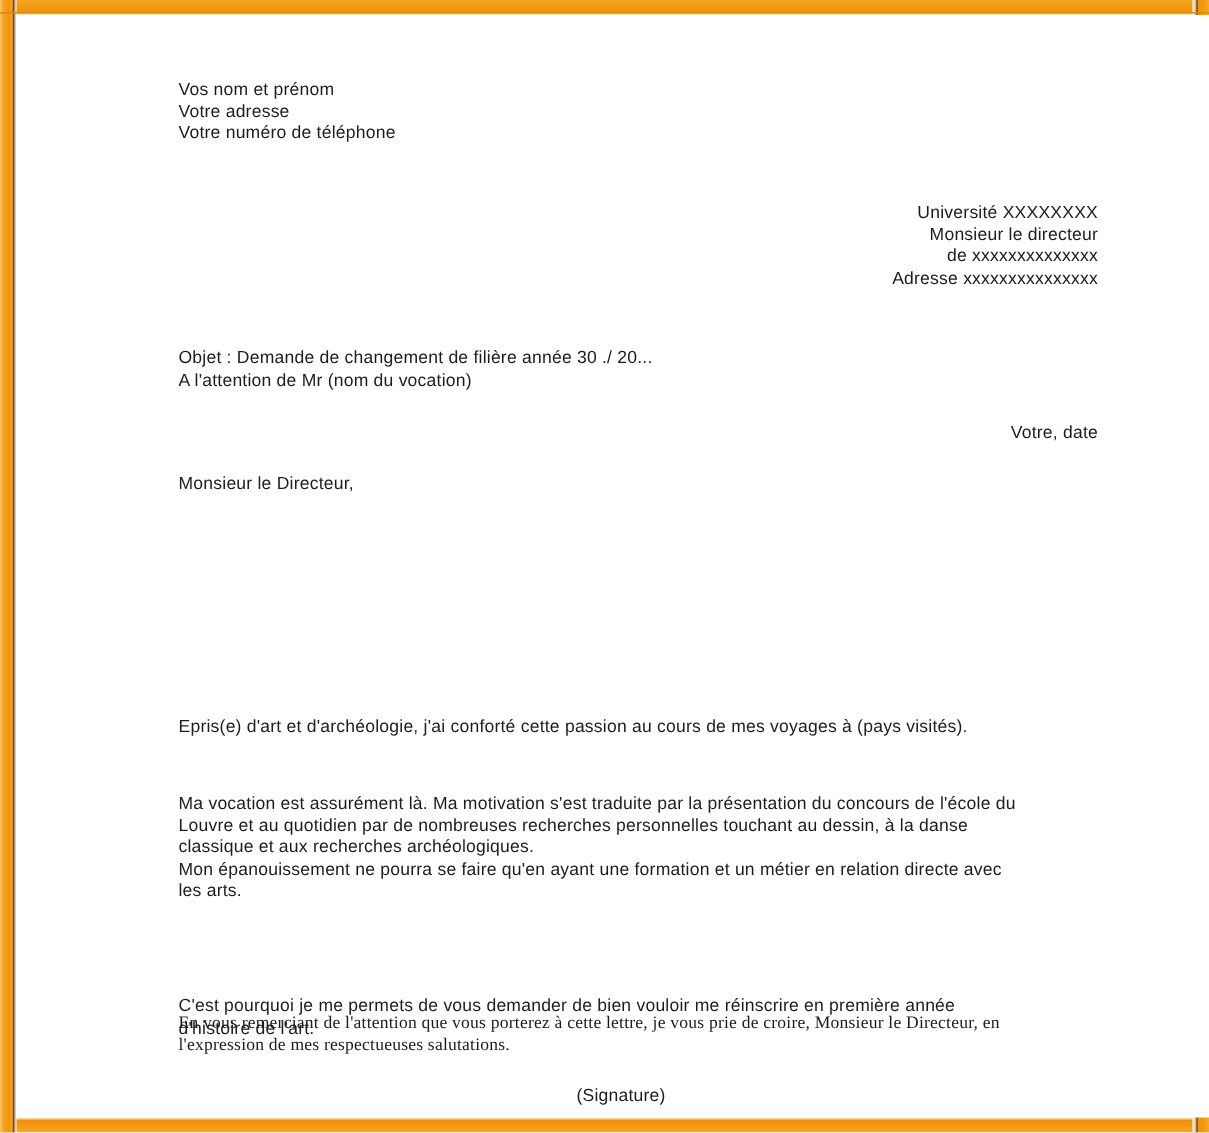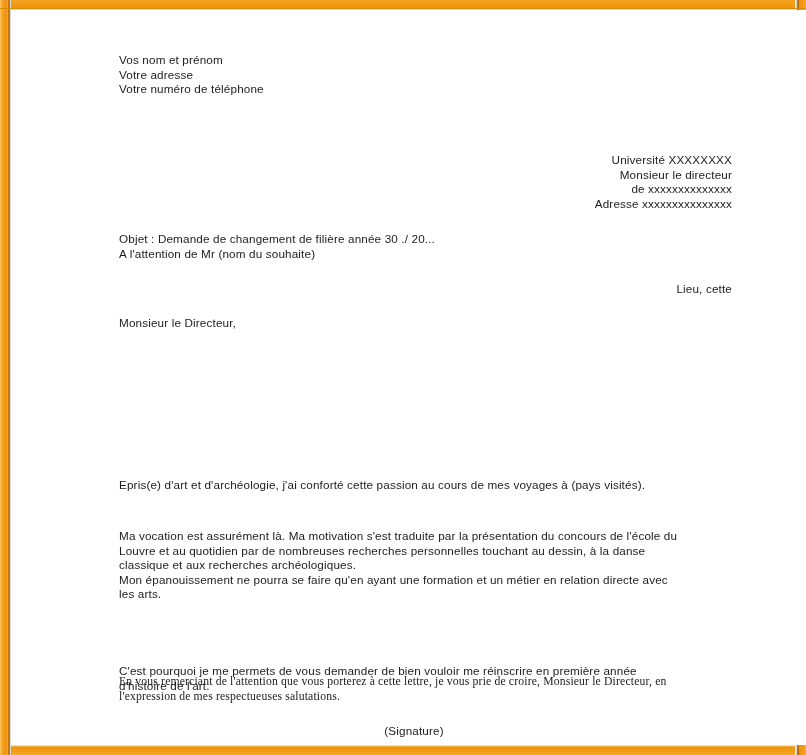--- a/index.html
+++ b/index.html
@@ -74,21 +74,21 @@
   }
 
   
   #sender-block {
     left: 108px;
     top: 43px;
   }
   
   #recipient-block {
     right: 95px;
-    top: 143px;
+    top: 125px;
     text-align: right;
     margin-left: 43px;
   }
   
   #subject-block {
     left: 108px;
     top: 222px;
   }
   #attention-line {
     left: 108px;
@@ -146,23 +146,23 @@
 Votre adresse
 Votre numéro de téléphone</div>
 
     <div class="blk" id="recipient-block">Université XXXXXXXX
 Monsieur le directeur
 de xxxxxxxxxxxxxx
 Adresse xxxxxxxxxxxxxxx</div>
 
     <div class="blk" id="subject-block">Objet : Demande de changement de filière année 30 ./ 20...</div>
 
-    <div class="blk" id="attention-line">A l'attention de Mr (nom du souhaite)</div>
+    <div class="blk" id="attention-line">A l'attention de Mr (nom du vocation)</div>
 
-    <div class="blk" id="place-date">Lieu, cette</div>
+    <div class="blk" id="place-date">Votre, date</div>
 
     <div class="blk" id="salutation">Monsieur le Directeur,</div>
 
 
 
     <div class="para" id="para-3">Epris(e) d'art et d'archéologie, j'ai conforté cette passion au cours de mes voyages à (pays visités).</div>
 
     <div class="para" id="para-4">Ma vocation est assurément là. Ma motivation s'est traduite par la présentation du concours de l'école du Louvre et au quotidien par de nombreuses recherches personnelles touchant au dessin, à la danse classique et aux recherches archéologiques.
 Mon épanouissement ne pourra se faire qu'en ayant une formation et un métier en relation directe avec les arts.</div>
 

